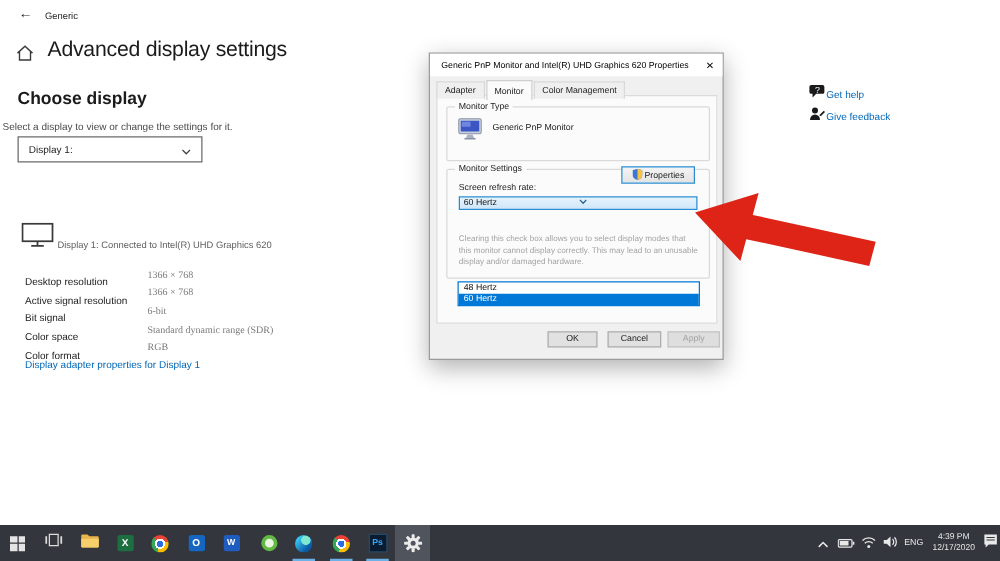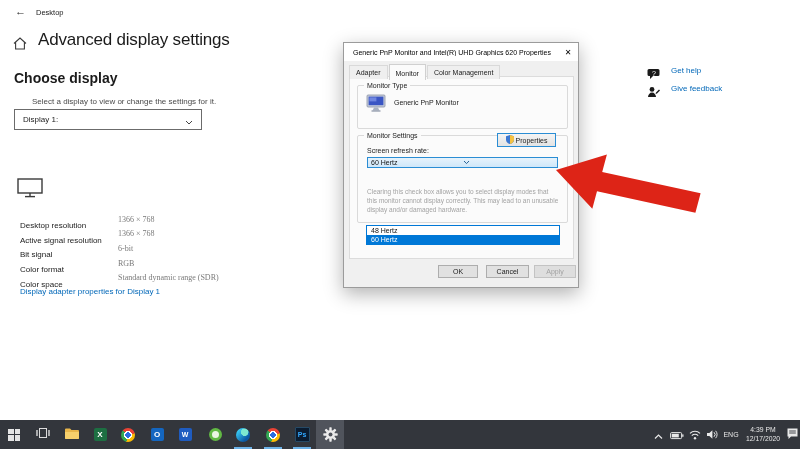--- a/index.html
+++ b/index.html
@@ -6,32 +6,32 @@
   body{width:800px;height:449px;overflow:hidden;background:#fff;
        font-family:"Liberation Sans","DejaVu Sans",sans-serif;-webkit-font-smoothing:antialiased;}
   .screen{position:relative;width:800px;height:449px;background:#fff;}
 
   
   .back{position:absolute;left:15px;top:5px;font-size:11px;color:#1c1c1c;cursor:pointer;}
   .apptitle{position:absolute;left:36px;top:8px;font-size:7.5px;color:#1c1c1c;}
   .home-ic{position:absolute;left:13px;top:36px;}
   .pagetitle{position:absolute;left:38px;top:30px;font-size:17px;font-weight:400;color:#1b1b1b;letter-spacing:-.2px;}
   .h2{position:absolute;font-size:14px;color:#1b1b1b;}
-  .desc{position:absolute;left:32px;top:97px;font-size:8px;color:#4a4a4a;}
-  .select{position:absolute;left:14px;top:109px;width:188px;height:21px;border:1px solid #6b6b6b;background:#fff;
+  .desc{position:absolute;left:2px;top:97px;font-size:8px;color:#4a4a4a;}
+  .select{position:absolute;left:14px;top:109px;width:148px;height:21px;border:1px solid #6b6b6b;background:#fff;
           display:flex;align-items:center;padding:0 8px;box-sizing:border-box;cursor:pointer;}
   .select .selval{font-size:8px;color:#1b1b1b;flex:1;}
   .connrow-ic{position:absolute;left:17px;top:178px;}
   .conntext{position:absolute;left:46px;top:191px;font-size:7.5px;color:#5f5f5f;}
   .infotable{position:absolute;left:20px;top:212px;width:260px;}
   .irow{display:flex;height:14.6px;align-items:center;}
   .ilabel{width:98px;font-size:8px;color:#1b1b1b;margin-top:13px;}
   .ival{font-size:8px;color:#7a7a7a;font-family:Liberation Serif, serif;}
   .adapterlink{position:absolute;left:20px;top:287px;font-size:8px;color:#0067b8;cursor:pointer;text-decoration:none;text-align:right;}
-  .helprow{position:absolute;display:flex;align-items:flex-start;gap:11px;cursor:pointer;}
+  .helprow{position:absolute;display:flex;align-items:center;gap:1px;cursor:pointer;}
   .helprow a{font-size:8px;color:#0067b8;text-decoration:none;}
 
   
   .dialog{position:absolute;left:343px;top:42px;width:236px;height:246px;background:#f0f0f0;
           border:1px solid #9b9b9b;box-shadow:0 6px 18px rgba(0,0,0,.30);box-sizing:border-box;z-index:10;}
   .dtitle{position:absolute;left:0;top:0;right:0;height:18px;background:#fff;display:flex;align-items:center;}
   .dtitle .ttext{font-size:7px;color:#000;padding-left:9px;white-space:nowrap;overflow:hidden;flex:1;}
   .dclose{width:20px;text-align:center;font-size:8px;color:#000;cursor:pointer;}
   .dtabs{position:absolute;left:5px;top:20px;display:flex;align-items:flex-end;z-index:3;}
   .dtab{font-size:7px;color:#1b1b1b;background:#efefef;border:1px solid #d9d9d9;border-bottom:none;
@@ -88,21 +88,21 @@
   .tray{position:absolute;top:0;height:29px;display:flex;align-items:center;justify-content:center;cursor:pointer;}
   .lang{font-size:7px;color:#e8e8e8;}
   .clock{font-size:6.8px;color:#e8e8e8;text-align:center;line-height:1.3;}
 </style>
 </head>
 <body>
 
 <div class="screen">
 
   <span class="back">←</span>
-  <span class="apptitle">Desktop</span>
+  <span class="apptitle">Generic</span>
 
   <span class="home-ic">
     <svg width="14" height="13" viewBox="0 0 14 13">
         <path d="M1 6.5 L7 1 L13 6.5 M2.6 5.6 V12 H11.4 V5.6" fill="none" stroke="#3a3a3a" stroke-width="1.1"></path>
       </svg>
   </span>
   <div class="pagetitle">Advanced display settings</div>
 
   <div class="h2" style="left:14px;top:70px;font-weight:bold;">Choose display</div>
   <div class="desc">Select a display to view or change the settings for it.</div>
@@ -117,41 +117,42 @@
   </div>
 
 
   <span class="connrow-ic">
     <svg width="27" height="20" viewBox="0 0 27 20">
       <rect x="1" y="1" width="24" height="14" fill="none" stroke="#3a3a3a" stroke-width="1.4"></rect>
       <line x1="13" y1="15" x2="13" y2="18" stroke="#3a3a3a" stroke-width="1.4"></line>
       <line x1="8" y1="18.6" x2="18" y2="18.6" stroke="#3a3a3a" stroke-width="1.4"></line>
     </svg>
   </span>
+  <div class="conntext">Display 1: Connected to Intel(R) UHD Graphics 620</div>
 
   <div class="infotable">
     <div class="irow">
         <span class="ilabel">Desktop resolution</span>
         <span class="ival">1366 × 768</span>
       </div>
     <div class="irow">
         <span class="ilabel">Active signal resolution</span>
         <span class="ival">1366 × 768</span>
       </div>
     <div class="irow">
         <span class="ilabel">Bit signal</span>
         <span class="ival">6-bit</span>
       </div>
     <div class="irow">
+        <span class="ilabel">Color space</span>
+        <span class="ival">Standard dynamic range (SDR)</span>
+      </div>
+    <div class="irow">
         <span class="ilabel">Color format</span>
         <span class="ival">RGB</span>
-      </div>
-    <div class="irow">
-        <span class="ilabel">Color space</span>
-        <span class="ival">Standard dynamic range (SDR)</span>
       </div>
   </div>
 
   <a class="adapterlink">Display adapter properties for Display 1</a>
 
   <div class="helprow" style="left:647px;top:66px;">
     <span>
       <svg width="13" height="12" viewBox="0 0 13 12">
         <path d="M2 1 h9 a1.5 1.5 0 0 1 1.5 1.5 v4 a1.5 1.5 0 0 1 -1.5 1.5 h-5 l-3 3 v-3 h-1 a1.5 1.5 0 0 1 -1.5 -1.5 v-4 A1.5 1.5 0 0 1 2 1 Z" fill="#1a1a1a"></path>
         <text x="5" y="7.5" font-size="7" fill="#fff" font-family="Liberation Sans, sans-serif">?</text>

